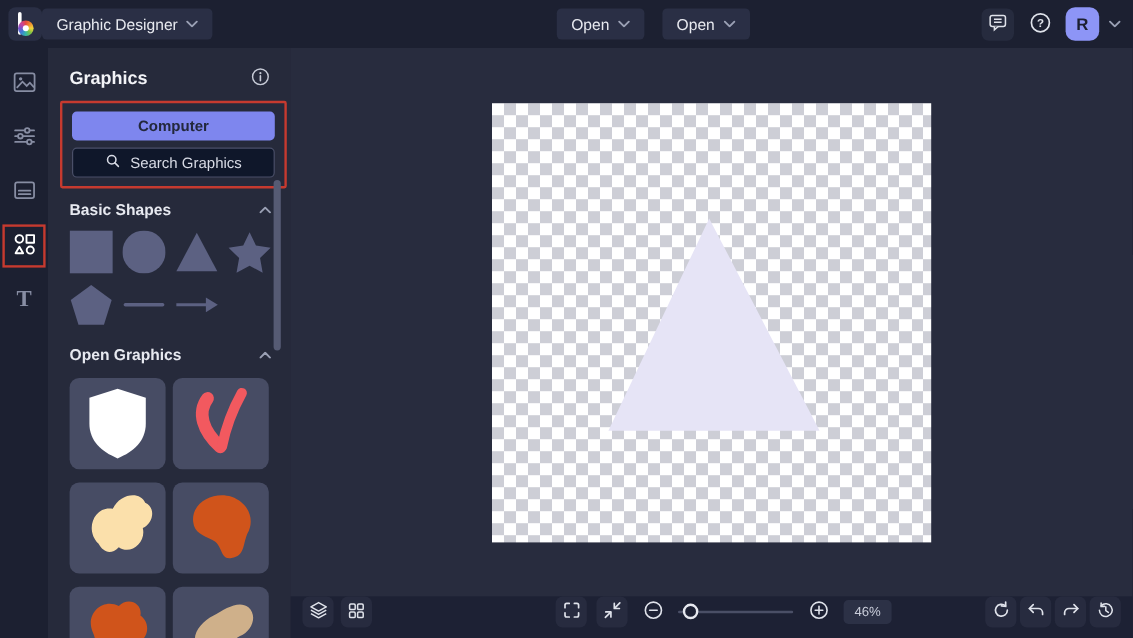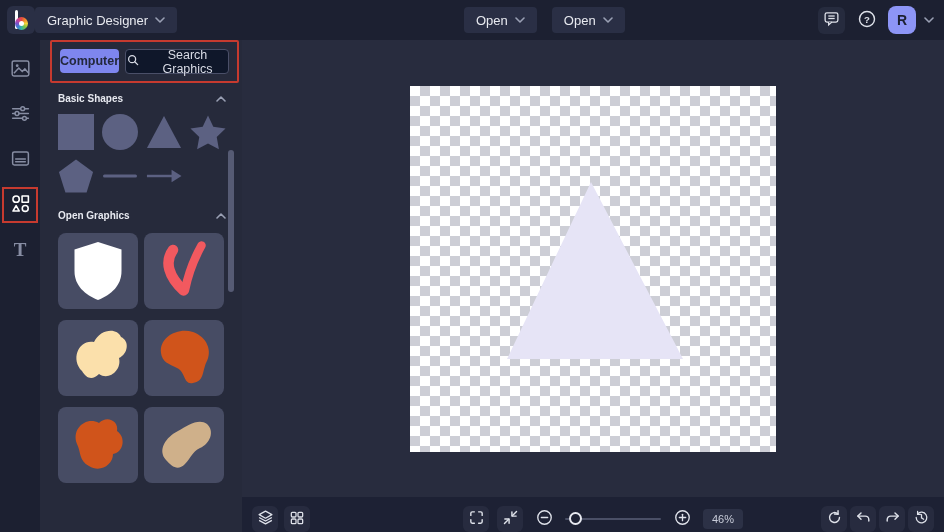--- a/index.html
+++ b/index.html
@@ -30,40 +30,40 @@
   .rail-item { width:32px; height:32px; display:flex; align-items:center; justify-content:center; color:#878da3; cursor:pointer; background:none; border:none; }
   .rail-item.active { color:#ffffff; }
   .ann-box { outline:2px solid #c63a2f; outline-offset:0px; }
   .rail-t { font-size:19px; font-weight:bold; font-family:"Liberation Serif", serif; }
 
   
   .panel { position:absolute; left:40px; top:40px; width:202px; height:492px; background:#262a3b; overflow:hidden; z-index:3; }
   .panel-head { display:flex; align-items:center; justify-content:space-between; padding:15px 16px 8px 18px; }
   .panel-title { font-size:15px; font-weight:bold; color:#f2f3f7; }
   .info-btn { background:none; border:none; color:#c6cad6; cursor:pointer; display:flex; }
-  .upload-ann { margin:0 3px 0 10px; border:2px solid #c63a2f; border-radius:2px; padding:7px 8px; display:flex; gap:6px; }
+  .upload-ann { margin:0 3px 0 10px; border:2px solid #c63a2f; border-radius:2px; padding:7px 8px; display:flex; flex-direction:column; gap:6px; }
   .btn-computer { height:24px; border:none; border-radius:4px; background:#7e86ee; color:#23283c; font-family:inherit; font-size:12.5px; font-weight:bold; cursor:pointer; }
   .btn-search { height:25px; border:1px solid #4a4f68; border-radius:4px; background:#0f172a; color:#d8dbe5; font-family:inherit; font-size:12.5px; cursor:pointer; display:flex; align-items:center; justify-content:center; gap:7px; }
   .section-head { display:flex; align-items:center; justify-content:space-between; padding:10px 16px 6px 18px; cursor:pointer; }
-  .section-title { font-size:10px; font-weight:bold; color:#e7e9f0; }
+  .section-title { font-size:13px; font-weight:bold; color:#e7e9f0; }
   .shapes-wrap { display:flex; flex-wrap:wrap; gap:8px; padding:4px 14px 6px 18px; width:202px; align-items:center; }
   .shape { width:36px; height:36px; display:flex; align-items:center; justify-content:center; cursor:pointer; }
   .tiles { display:grid; grid-template-columns:80px 80px; gap:11px 6px; padding:6px 0 0 18px; }
   .tile { width:80px; height:76px; background:#474c64; border-radius:8px; display:flex; align-items:center; justify-content:center; cursor:pointer; }
   .scrollbar { position:absolute; right:8px; top:110px; width:6px; height:142px; background:#565b74; border-radius:3px; cursor:pointer; }
 
   
   .main { position:absolute; left:242px; top:40px; width:702px; height:492px; background:#282c3e; }
   .stage { position:absolute; left:168px; top:46px; width:366px; height:366px;
       background-image:conic-gradient(#cdced6 25%, #ffffff 0 50%, #cdced6 0 75%, #ffffff 0);
       background-size:20px 20px; }
   .stage svg { position:absolute; left:0; top:0; }
 
   
-  .btoolbar { position:absolute; left:0; bottom:0; width:702px; height:35px; background:#1d2134; display:flex; align-items:flex-end;text-decoration:underline; }
+  .btoolbar { position:absolute; left:0; bottom:0; width:702px; height:35px; background:#1d2134; display:flex; align-items:flex-start;text-decoration:underline; }
   .bt-left { display:flex; gap:6px; margin-left:10px; }
   .bt-center { position:absolute; left:221px; display:flex; align-items:center; gap:8px; }
   .bt-right { position:absolute; right:10px; display:flex; gap:3px; }
   .bt-btn { width:26px; height:26px; border:none; border-radius:6px; background:#272b3f; color:#dfe2ea; display:flex; align-items:center; justify-content:center; cursor:pointer; }
   .bt-plain { background:transparent; }
   .slider { position:relative; width:96px; height:20px; cursor:pointer; }
   .slider .track { position:absolute; left:0; top:9px; width:96px; height:2px; background:#4a4f66; border-radius:1px; }
   .slider .knob { position:absolute; left:4px; top:3px; width:13px; height:13px; border:2px solid #e7e9f0; border-radius:50%; background:#1d2134; }
   .zoom-badge { background:#2c3146; color:#c9cdda; font-size:11px; padding:4px 9px; border-radius:4px; }
 </style>
@@ -177,20 +177,32 @@
             <circle cx="17.4" cy="17.6" r="3.4"></circle>
         </svg>
       </span>
     </button>
     <button class="rail-item">
       <span class="rail-t">T</span>
     </button>
   </div>
 
   <div class="panel">
+    <div class="panel-head">
+      <span class="panel-title">Graphics</span>
+      <button class="info-btn">
+        <span>
+          <svg width="18" height="18" viewBox="0 0 24 24">
+              <circle cx="12" cy="12" r="8.7" fill="none" stroke="currentColor" stroke-width="1.6"></circle>
+              <circle cx="12" cy="8" r="1.2" fill="currentColor"></circle>
+              <line x1="12" y1="11" x2="12" y2="16.3" stroke="currentColor" stroke-width="1.8" stroke-linecap="round"></line>
+            </svg>
+        </span>
+      </button>
+    </div>
 
     <div class="upload-ann">
       <button class="btn-computer">
         <span>Computer</span>
       </button>
       <button class="btn-search">
         <span>
           <svg width="14" height="14" viewBox="0 0 24 24" fill="none" stroke="currentColor" stroke-width="2.2" stroke-linecap="round">
               <circle cx="10.5" cy="10.5" r="6"></circle>
               <line x1="15" y1="15" x2="20" y2="20"></line>

